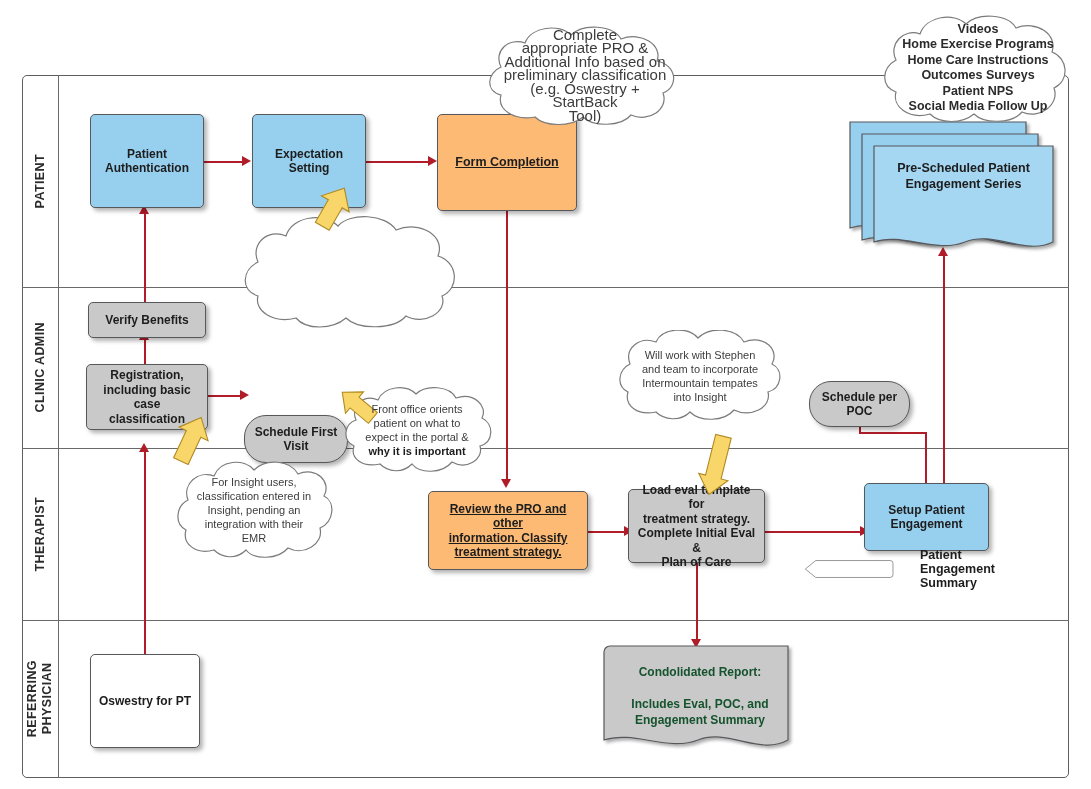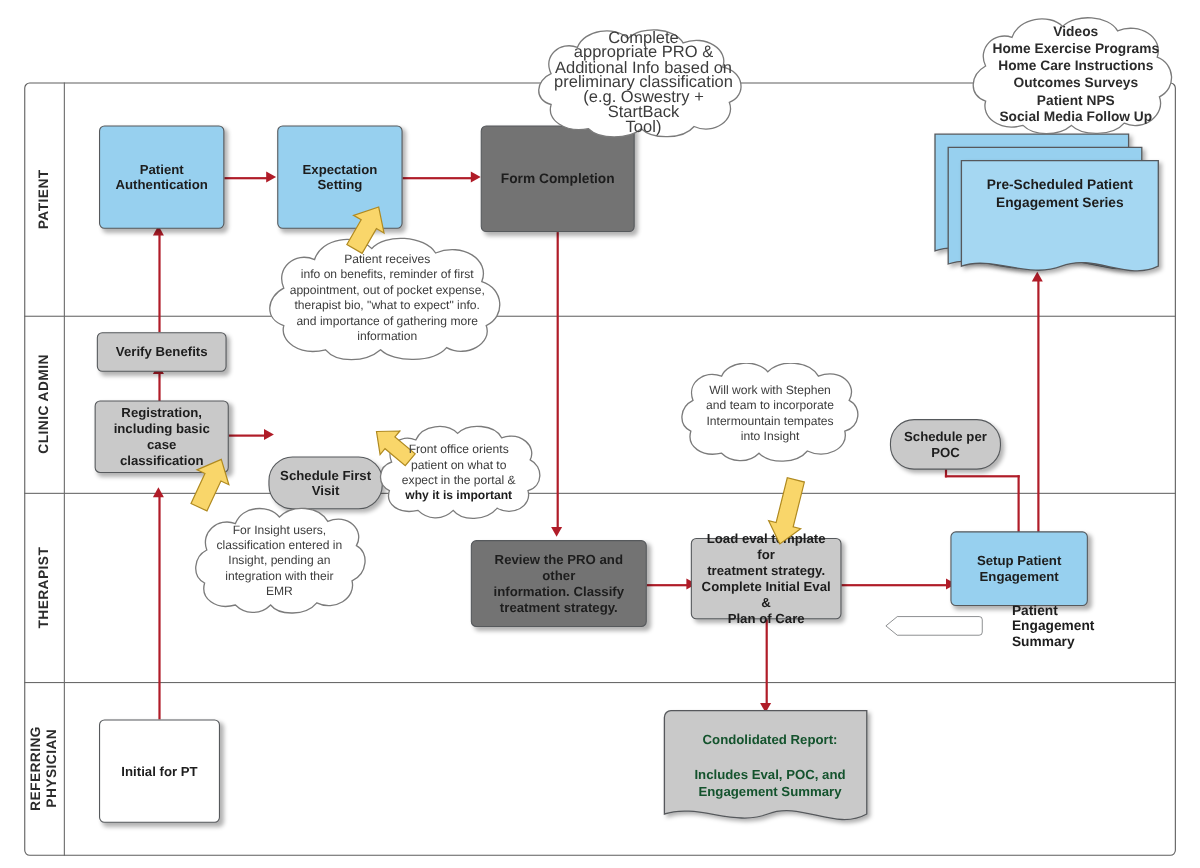--- a/index.html
+++ b/index.html
@@ -71,21 +71,21 @@
     text-align: center;
     font-weight: bold;
     color: #1d1d1d;
     line-height: 14.5px;
     font-size: 12px;
     border: 1.2px solid #56595c;
     box-shadow: 3px 3px 4px rgba(0,0,0,.30);
     padding: 2px 5px;
   }
   .n-blue  { background: #97d0ef; }
-  .n-green { background: #737373; }
+  .n-green { background: #fdba74; text-decoration: underline; }
   .n-grey  { background: #c9c9c9; }
   .n-white { background: #ffffff; }
   .r4  { border-radius: 5px; }
   .pill { border-radius: 22px; margin-top: 44px; }
 
   
   .ln {
     position: absolute;
     background: #b01c28;
   }
@@ -263,21 +263,21 @@
   </div>
 
   <div class="blockarrow" style="left:795px; top:549px; width:210px; height:40px;">
     <svg width="210" height="40" viewBox="0 0 210 40">
       <path d="M22,20 L44,2 H202 a6,6 0 0 1 6,6 v24 a6,6 0 0 1 -6,6 H44 Z" fill="#ffffff" stroke="#56595c" stroke-width="1.3"></path>
     </svg>
     <div class="batxt">Patient Engagement Summary</div>
   </div>
 
   <div class="node n-white r4" style="left:90px; top:654px; width:110px; height:94px;">
-    <div>Initial for PT</div>
+    <div>Oswestry for PT</div>
   </div>
 
   <div class="docstack" style="left:602px; top:644px; width:196px; height:114px;">
     <svg width="196" height="114" viewBox="0 0 196 114">
       <defs>
         <filter id="shadow2" x="-20%" y="-20%" width="150%" height="150%">
           <feDropShadow dx="2.5" dy="2.5" stdDeviation="1.8" flood-color="#000" flood-opacity="0.32"></feDropShadow>
         </filter>
       </defs>
       <path d="M2,8 a6,6 0 0 1 6,-6 H186 V96 C158,112 126,84 96,96 C66,108 32,86 2,96 Z" fill="#c9c9c9" stroke="#56595c" stroke-width="1.2" filter="url(#shadow2)"></path>
@@ -319,26 +319,20 @@
 Social Media Follow Up</div>
   </div>
 
   <div class="cloud" style="left:238px; top:212px; width:228px; height:118px;">
     <svg width="228" height="118" viewBox="0 0 228 118">
       <path d="M58,106 C34,112 16,98 20,84 C2,78 4,58 20,50 C12,32 30,16 48,24
                C54,4 86,0 100,14 C112,0 148,2 158,18 C182,8 208,24 200,44
                C220,50 222,76 204,84 C210,100 186,114 168,104
                C156,118 120,118 108,106 C94,118 68,118 58,106 Z" fill="#ffffff" stroke="#7b7b7b" stroke-width="1.2"></path>
     </svg>
-    <div class="ctxt" style="white-space:pre-line; font-size:11px; line-height:14px; padding:0 10px;">Patient       receives
-info on benefits, reminder of first
-appointment, out of pocket expense,
-therapist bio, "what to expect" info.
-and importance of gathering more
-information</div>
   </div>
 
   <div class="cloud" style="left:342px; top:386px; width:150px; height:88px;">
     <svg width="150" height="88" viewBox="0 0 150 88">
       <path d="M38,78 C20,82 8,72 12,60 C0,54 2,38 14,34 C8,20 22,8 36,14
                C42,0 64,-2 74,8 C84,-2 108,0 114,12 C132,6 146,20 140,32
                C152,38 152,56 138,60 C142,74 124,84 110,76
                C100,88 78,88 70,78 C60,88 46,86 38,78 Z" fill="#ffffff" stroke="#7b7b7b" stroke-width="1.2"></path>
     </svg>
     <div class="ctxt" style="font-size:11px; line-height:14px; padding:0 8px;">

